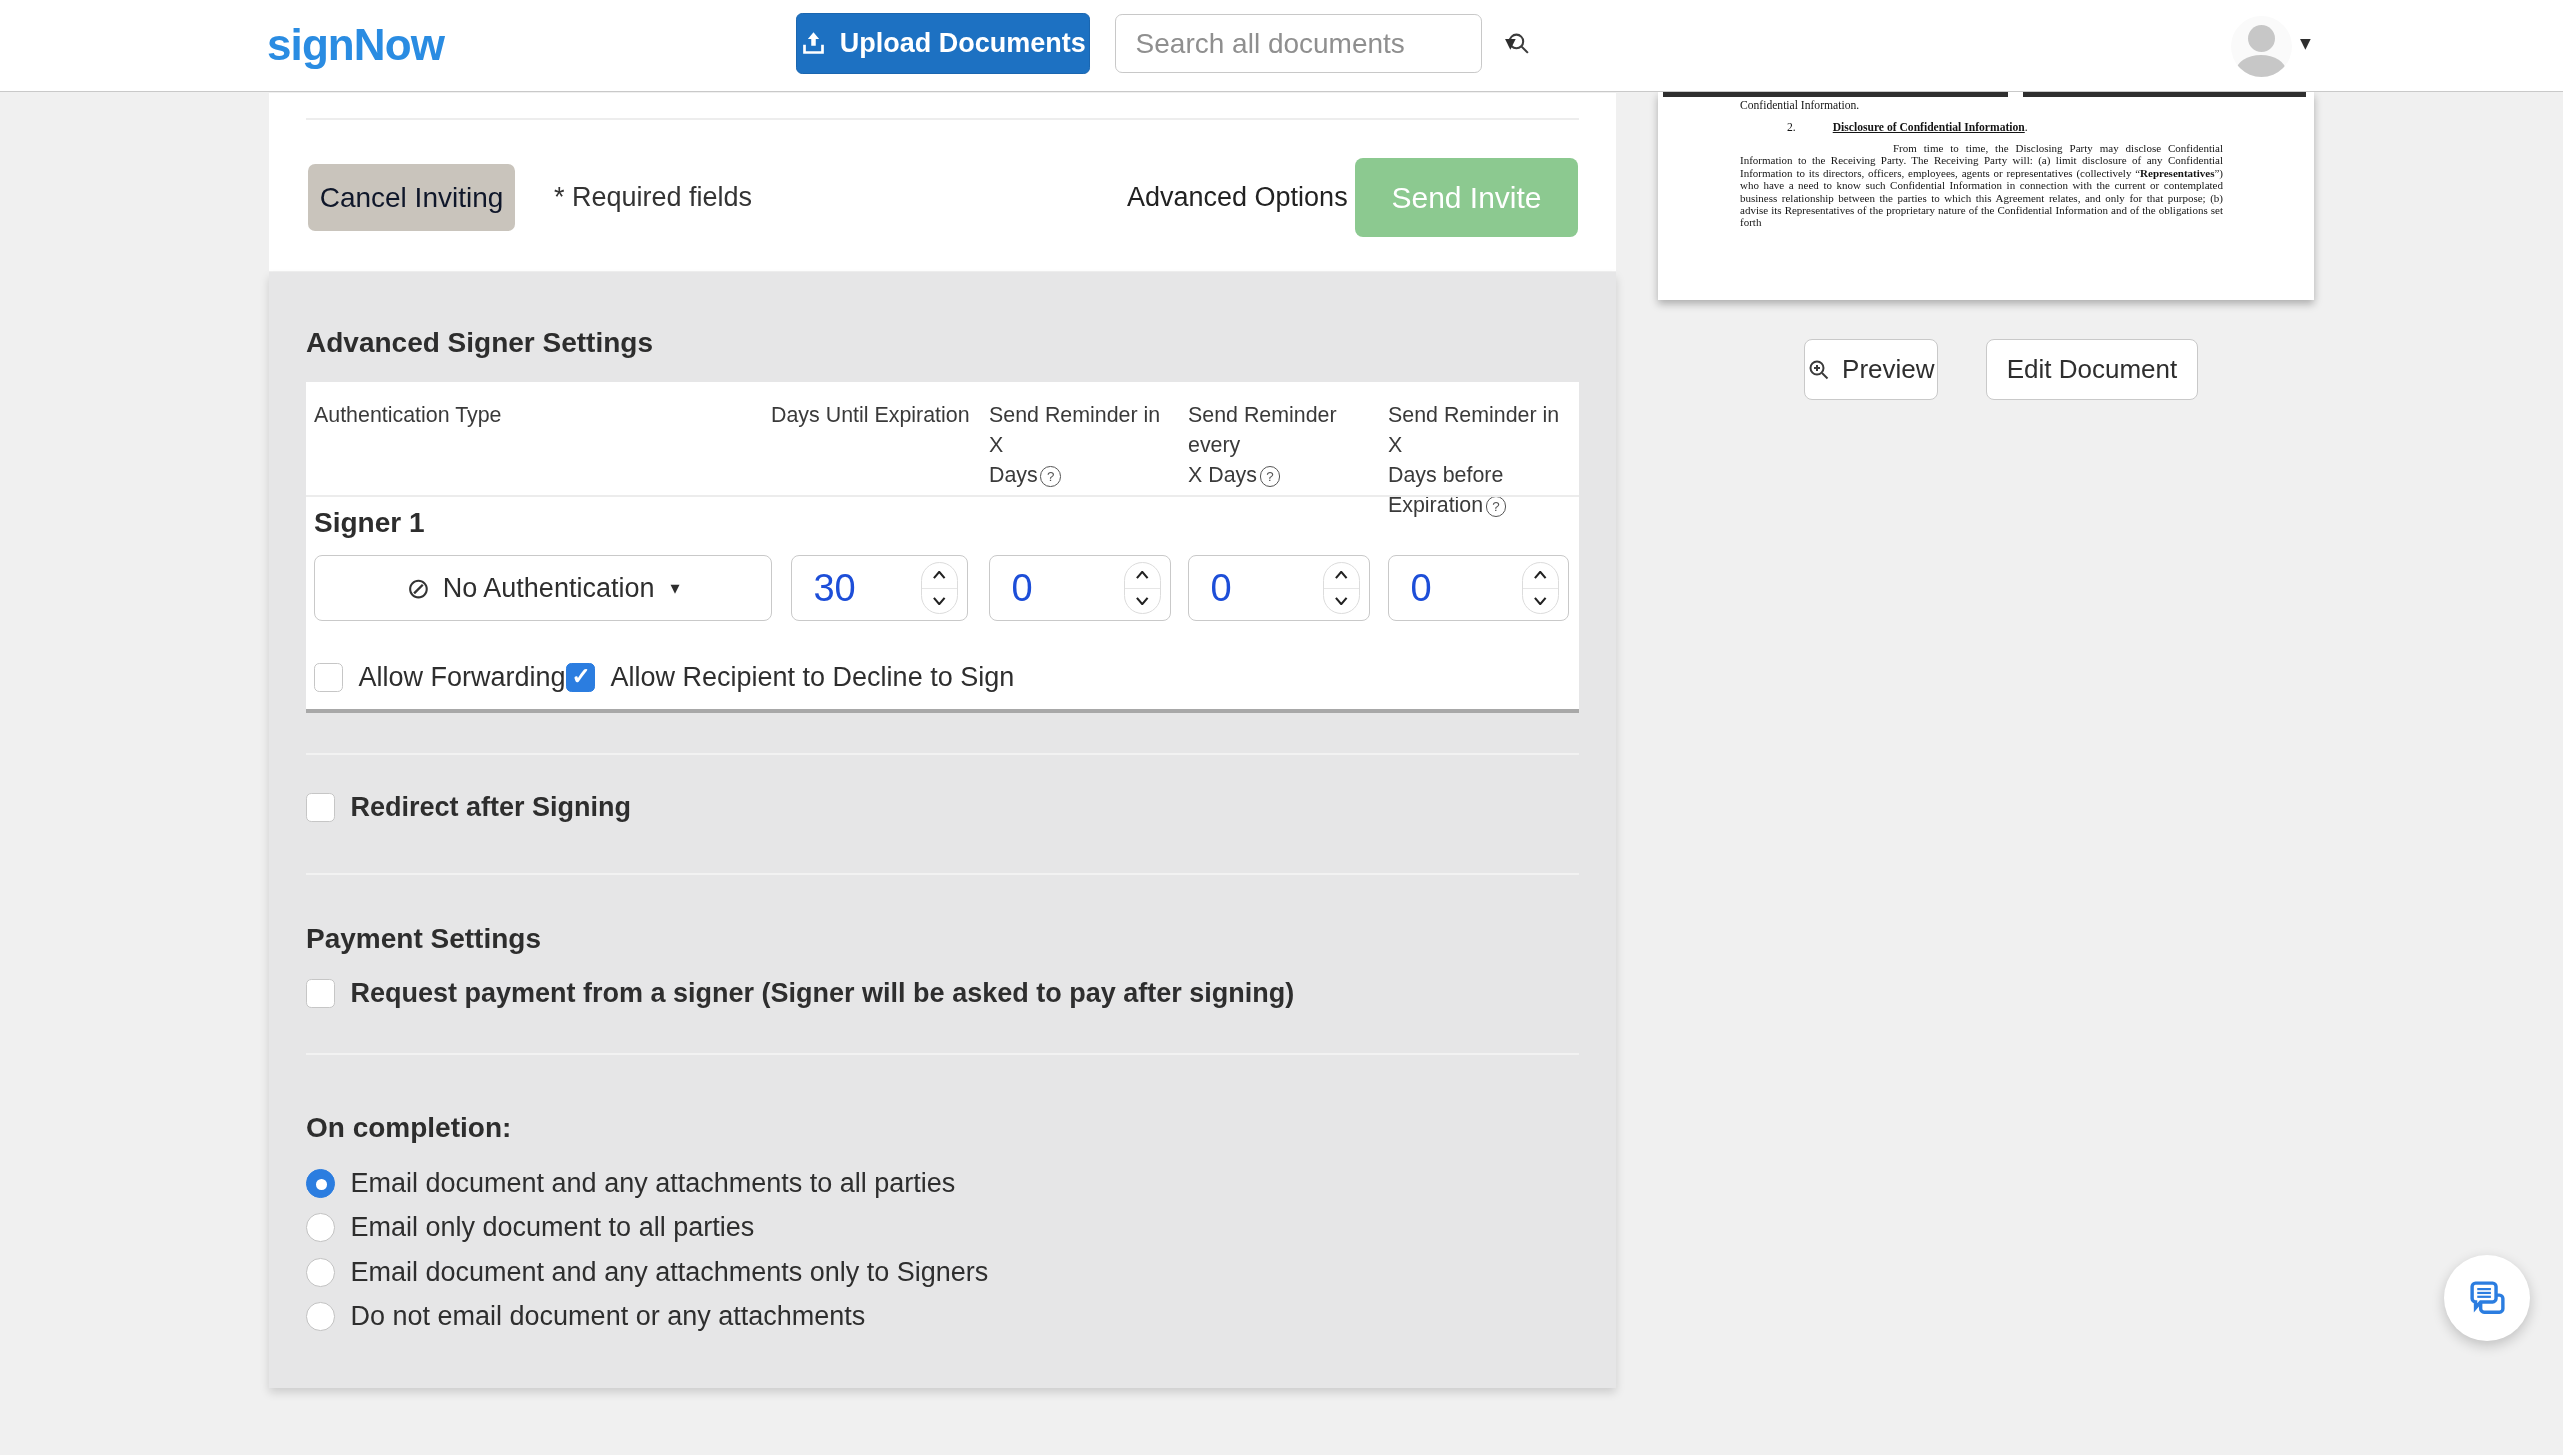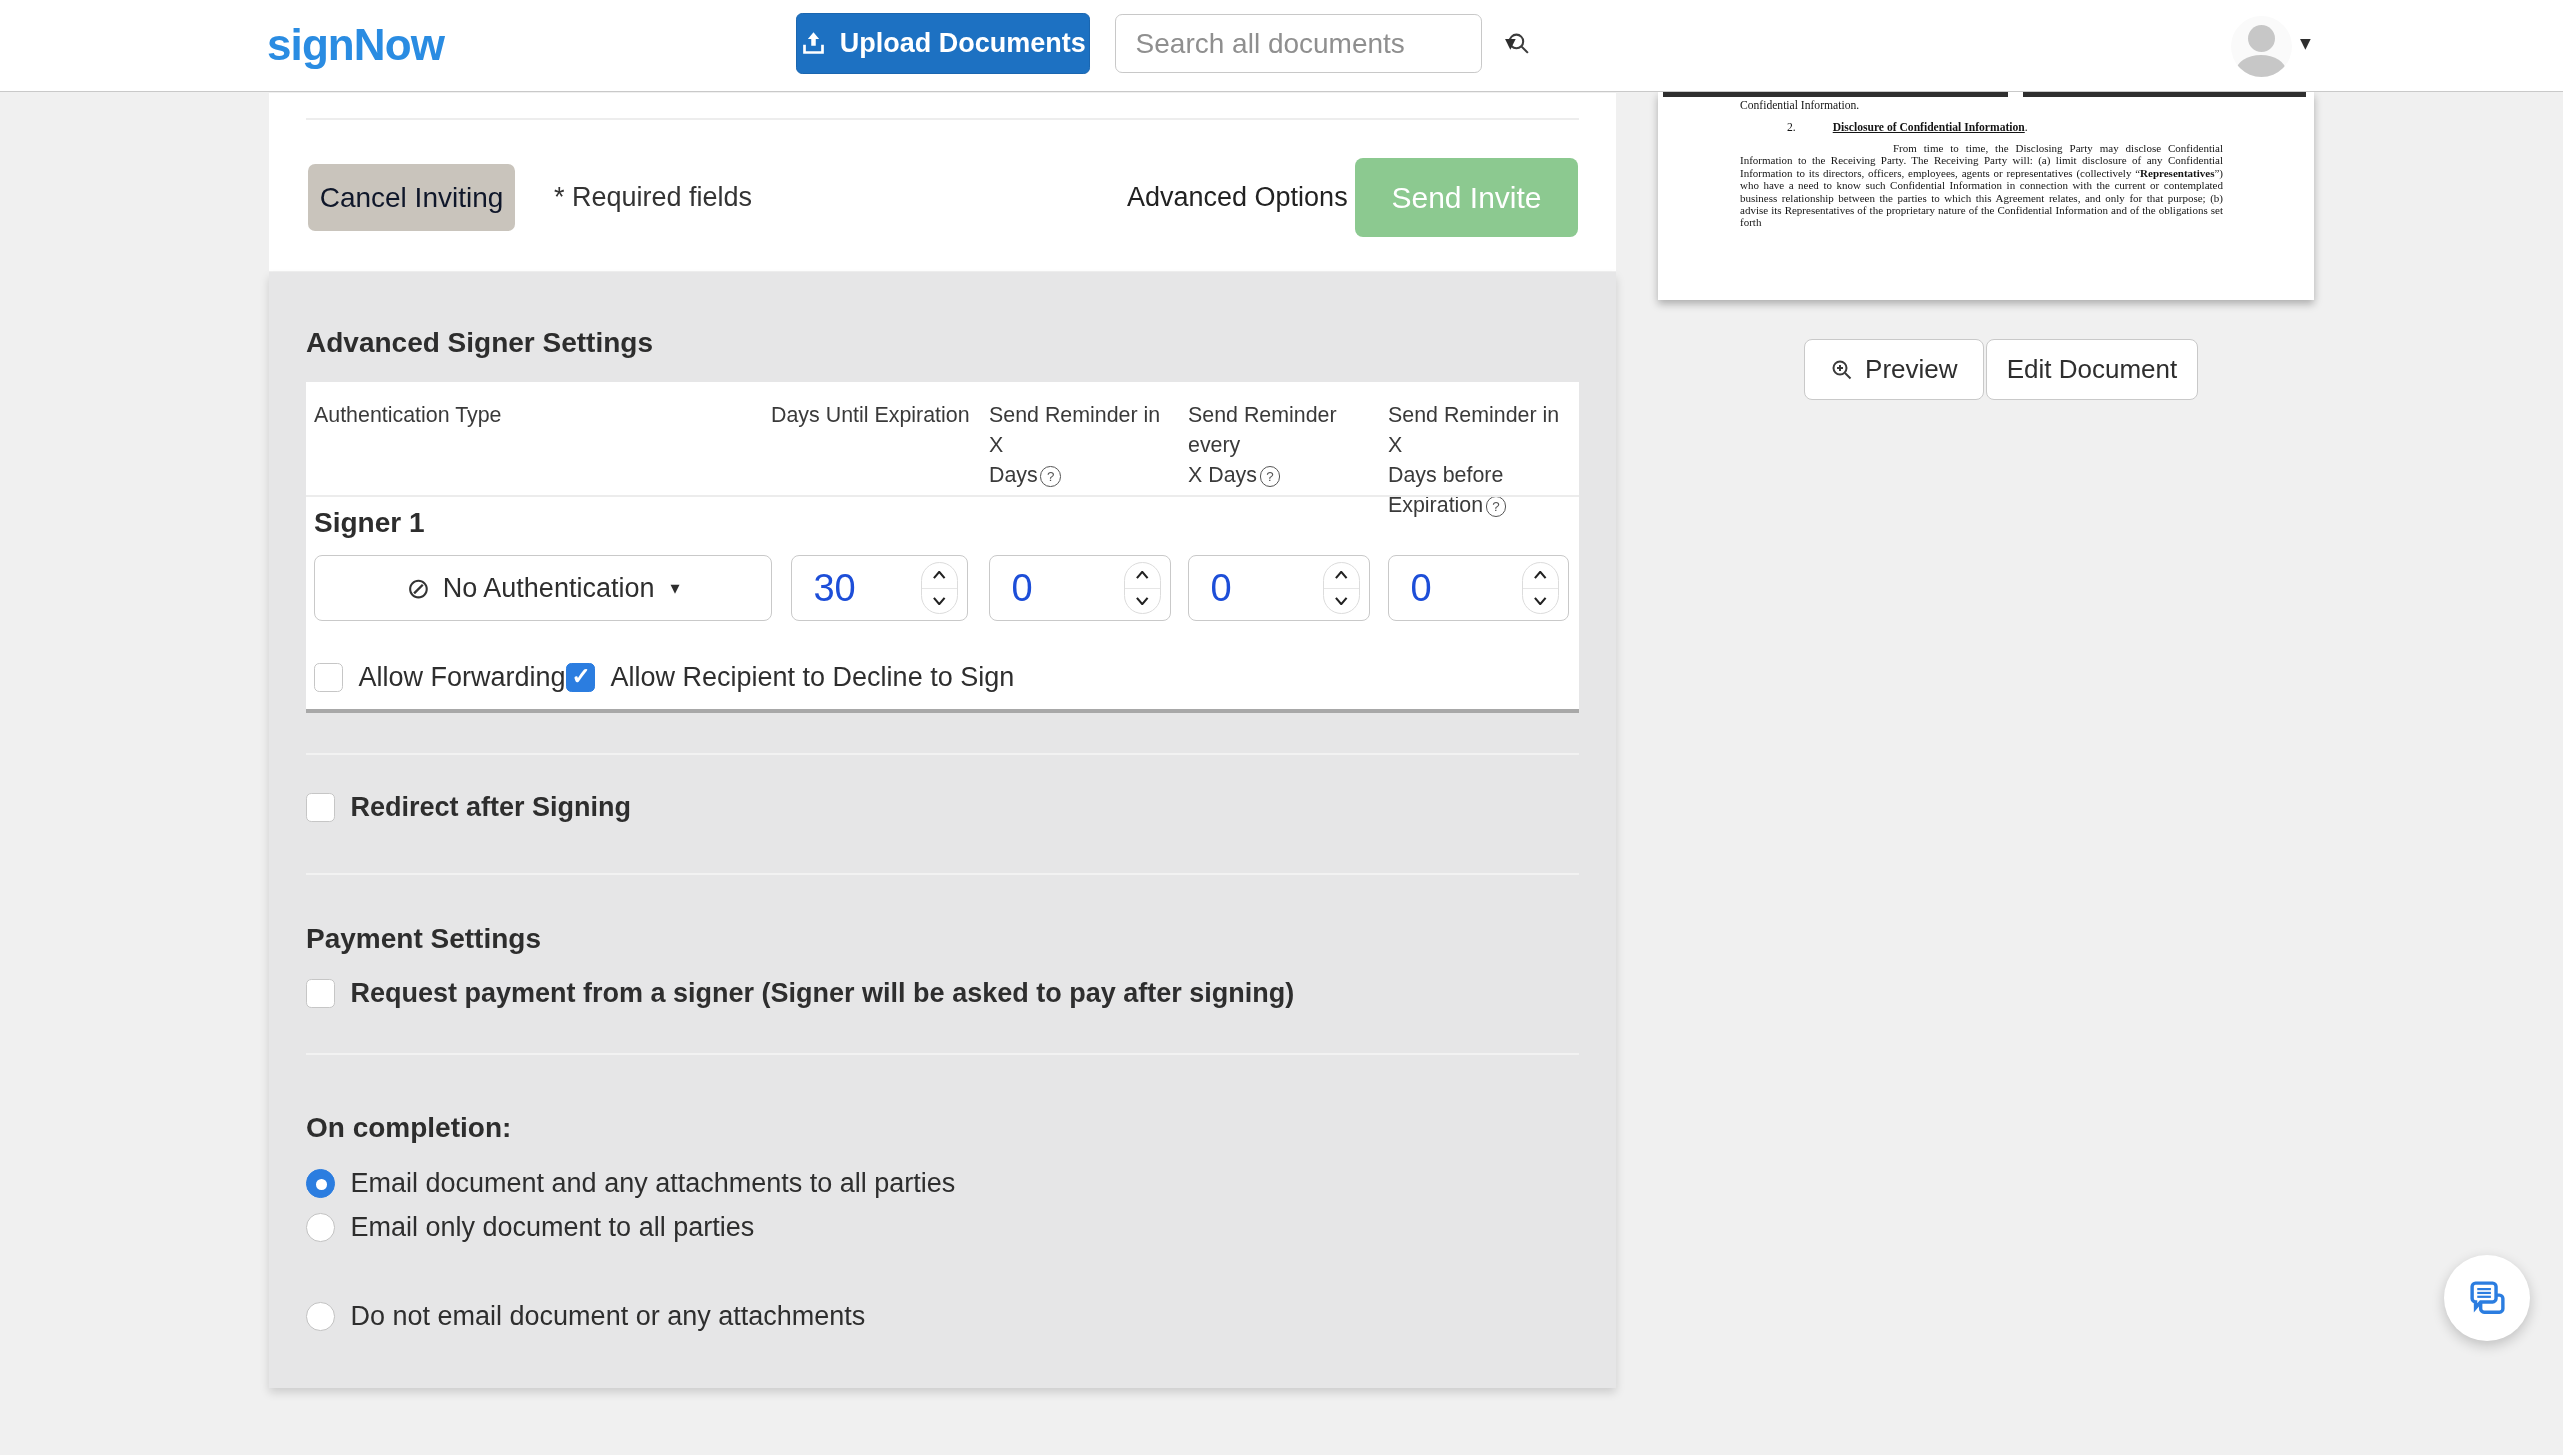--- a/index.html
+++ b/index.html
@@ -250,39 +250,43 @@
   <div class="sec-title abs" style="left:37px; top:840px;">On completion:</div>
 
   <div class="cbrow" style="left:37px; top:896px;">
     <span class="radio on"></span>
     <span class="radio-label">Email document and any attachments to all parties</span>
   </div>
   <div class="cbrow" style="left:37px; top:940px;">
     <span class="radio"></span>
     <span class="radio-label">Email only document to all parties</span>
   </div>
+  <div class="cbrow" style="left:37px; top:985px;">
+    <span class="radio"></span>
+    <span class="radio-label">Email document and any attachments only to Signers</span>
+  </div>
   <div class="cbrow" style="left:37px; top:1029px;">
     <span class="radio"></span>
     <span class="radio-label">Do not email document or any attachments</span>
   </div>
 </div>
 
 <div class="doc-thumb">
   <div class="cutbar" style="left:5.3px; width:345px;"></div>
   <div class="cutbar" style="left:365px; width:283px;"></div>
   <div class="doc-line1">Confidential Information.</div>
   <div class="doc-heading">
     <span class="num">2.</span><span class="h">Disclosure of Confidential Information</span><span>.</span>
   </div>
   <div class="doc-para">
     <span>From time to time, the Disclosing Party may disclose Confidential Information to the Receiving Party.  The Receiving Party will:  (a) limit disclosure of any Confidential Information to its directors, officers, employees, agents or representatives (collectively “</span><b>Representatives</b><span>”) who have a need to know such Confidential Information in connection with the current or contemplated business relationship between the parties to which this Agreement relates, and only for that purpose; (b) advise its Representatives of the proprietary nature of the Confidential Information and of the obligations set forth</span>
   </div>
 </div>
 
-<div class="side-btn" style="left:1804px; width:180px;">
+<div class="side-btn" style="left:1804px; width:134px;">
   <span>
     <svg width="24" height="24" viewBox="0 0 24 24" fill="none" stroke="#3a3a3a" stroke-width="2">
         <circle cx="10" cy="10" r="6.5"></circle>
         <line x1="15" y1="15" x2="20.5" y2="20.5"></line>
         <line x1="7" y1="10" x2="13" y2="10"></line>
         <line x1="10" y1="7" x2="10" y2="13"></line>
       </svg>
   </span>
   <span>Preview</span>
 </div>

